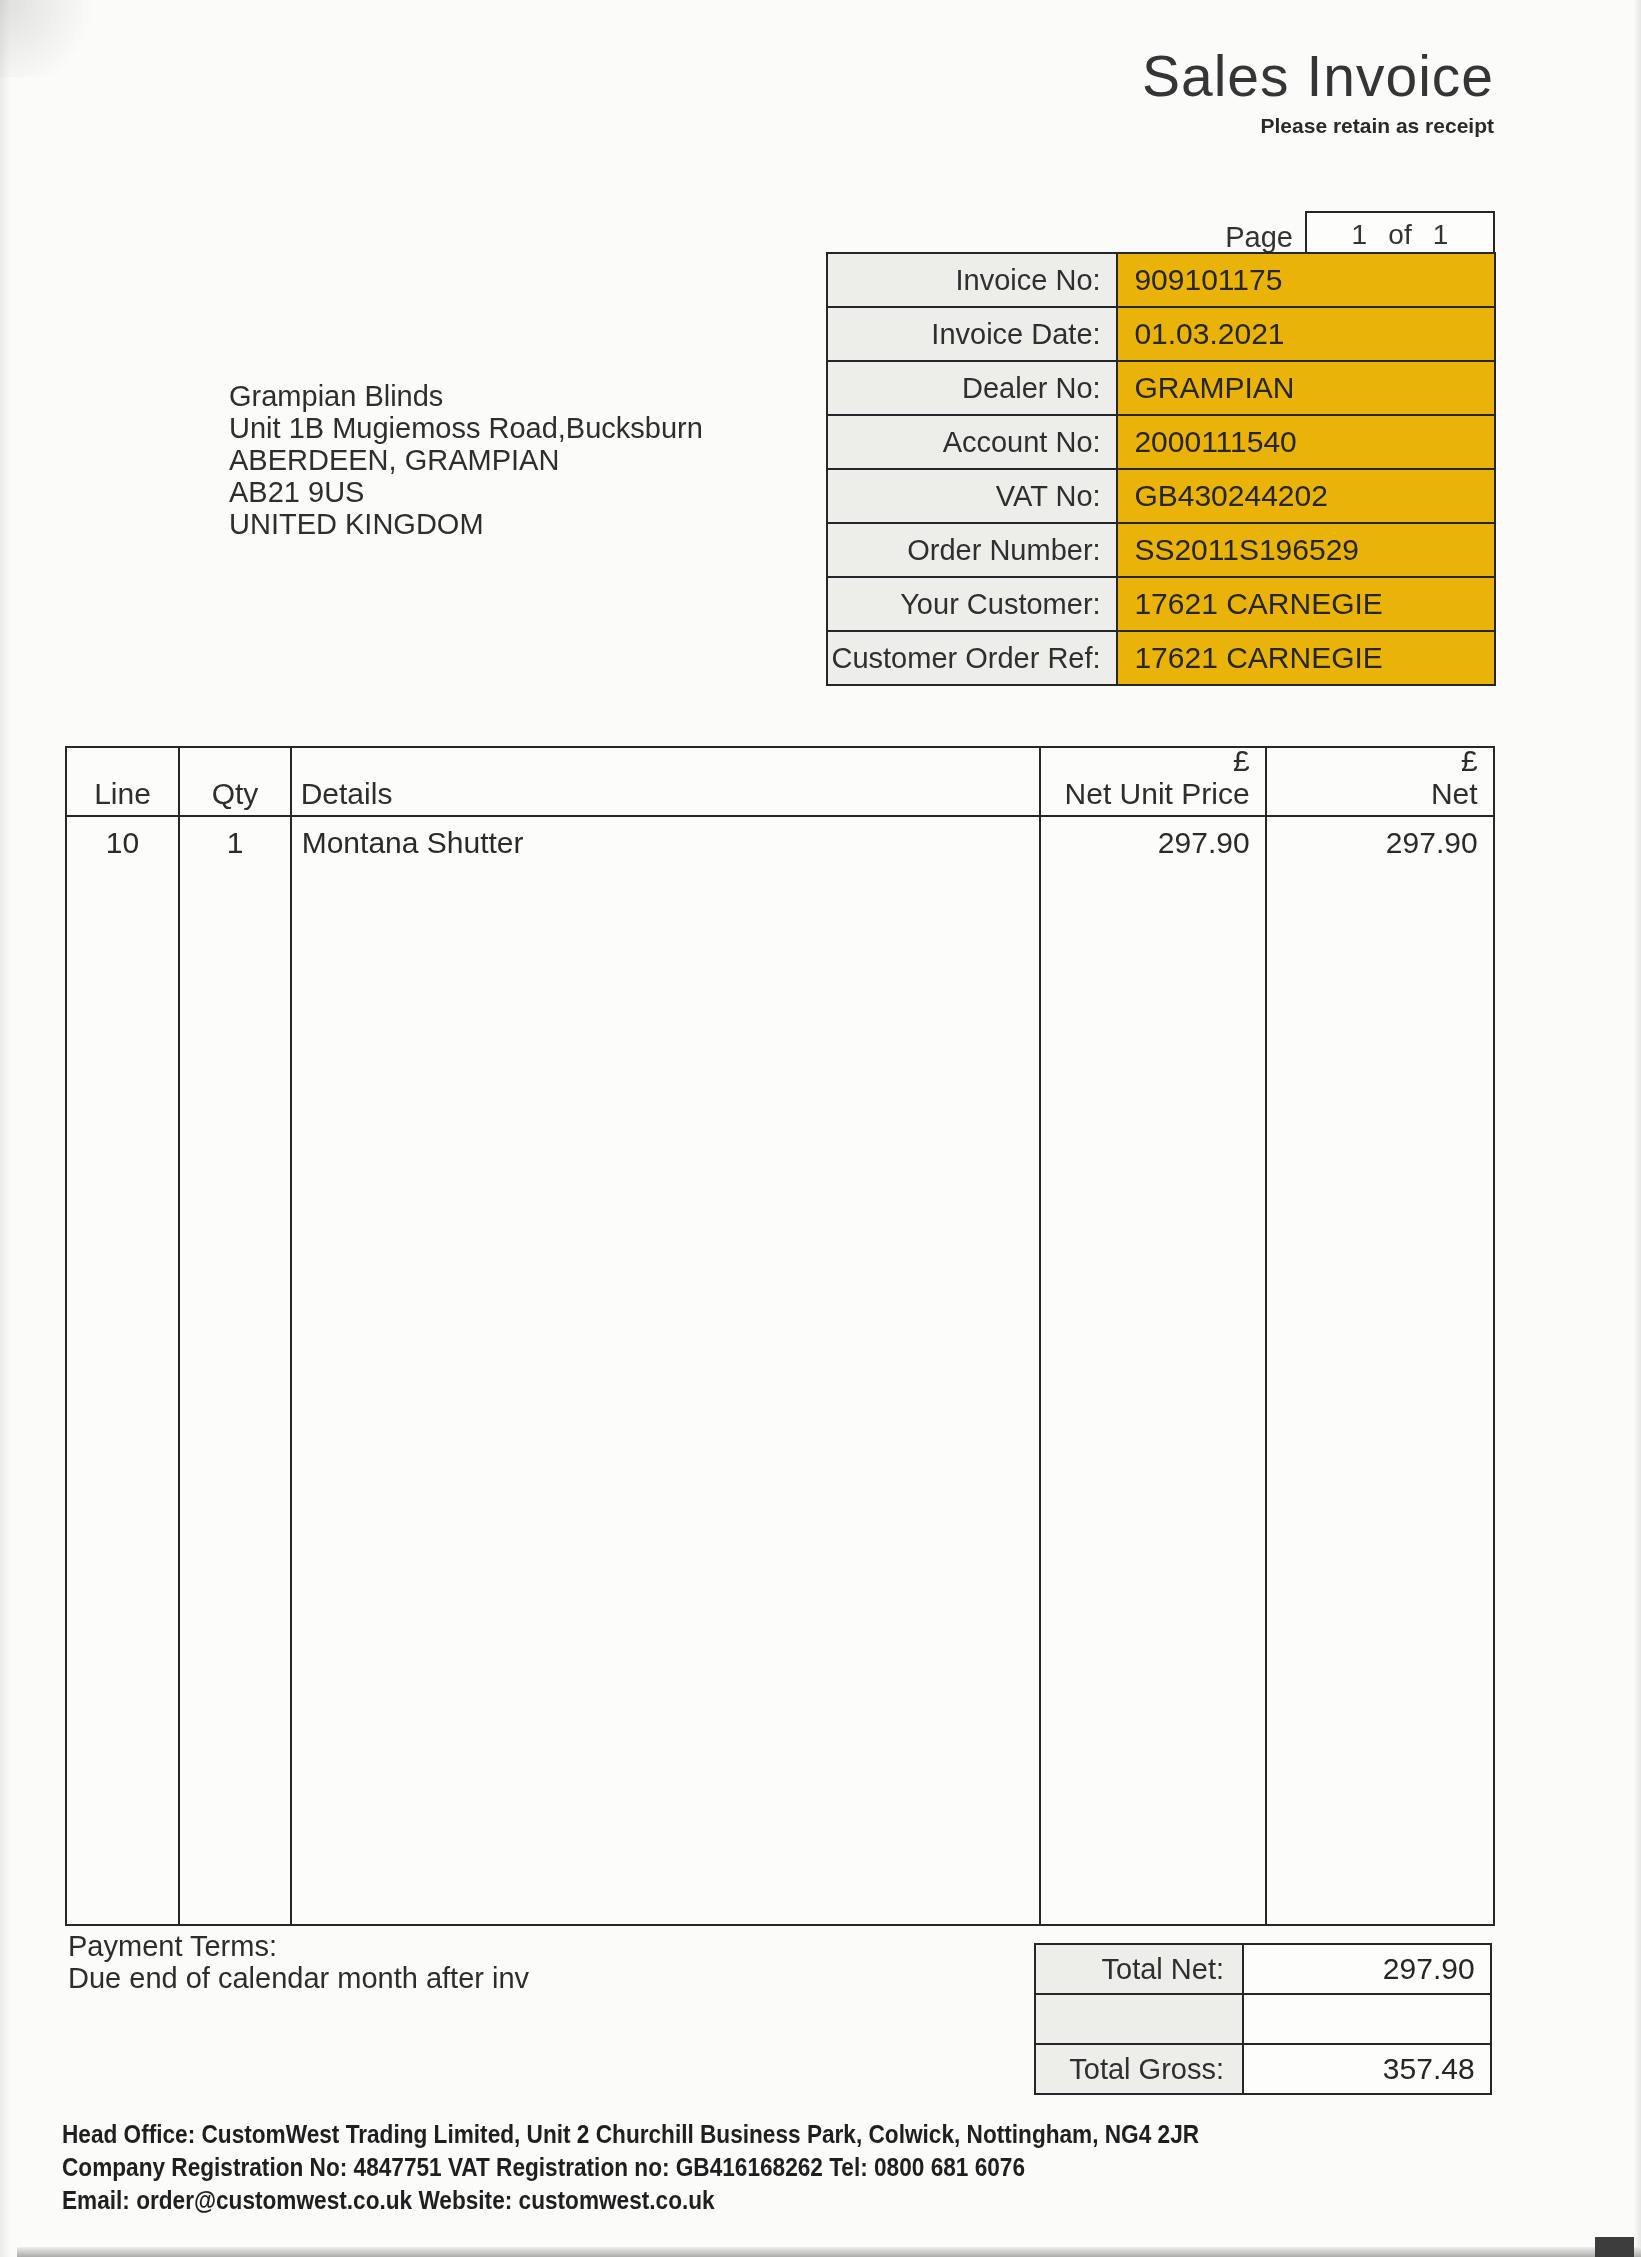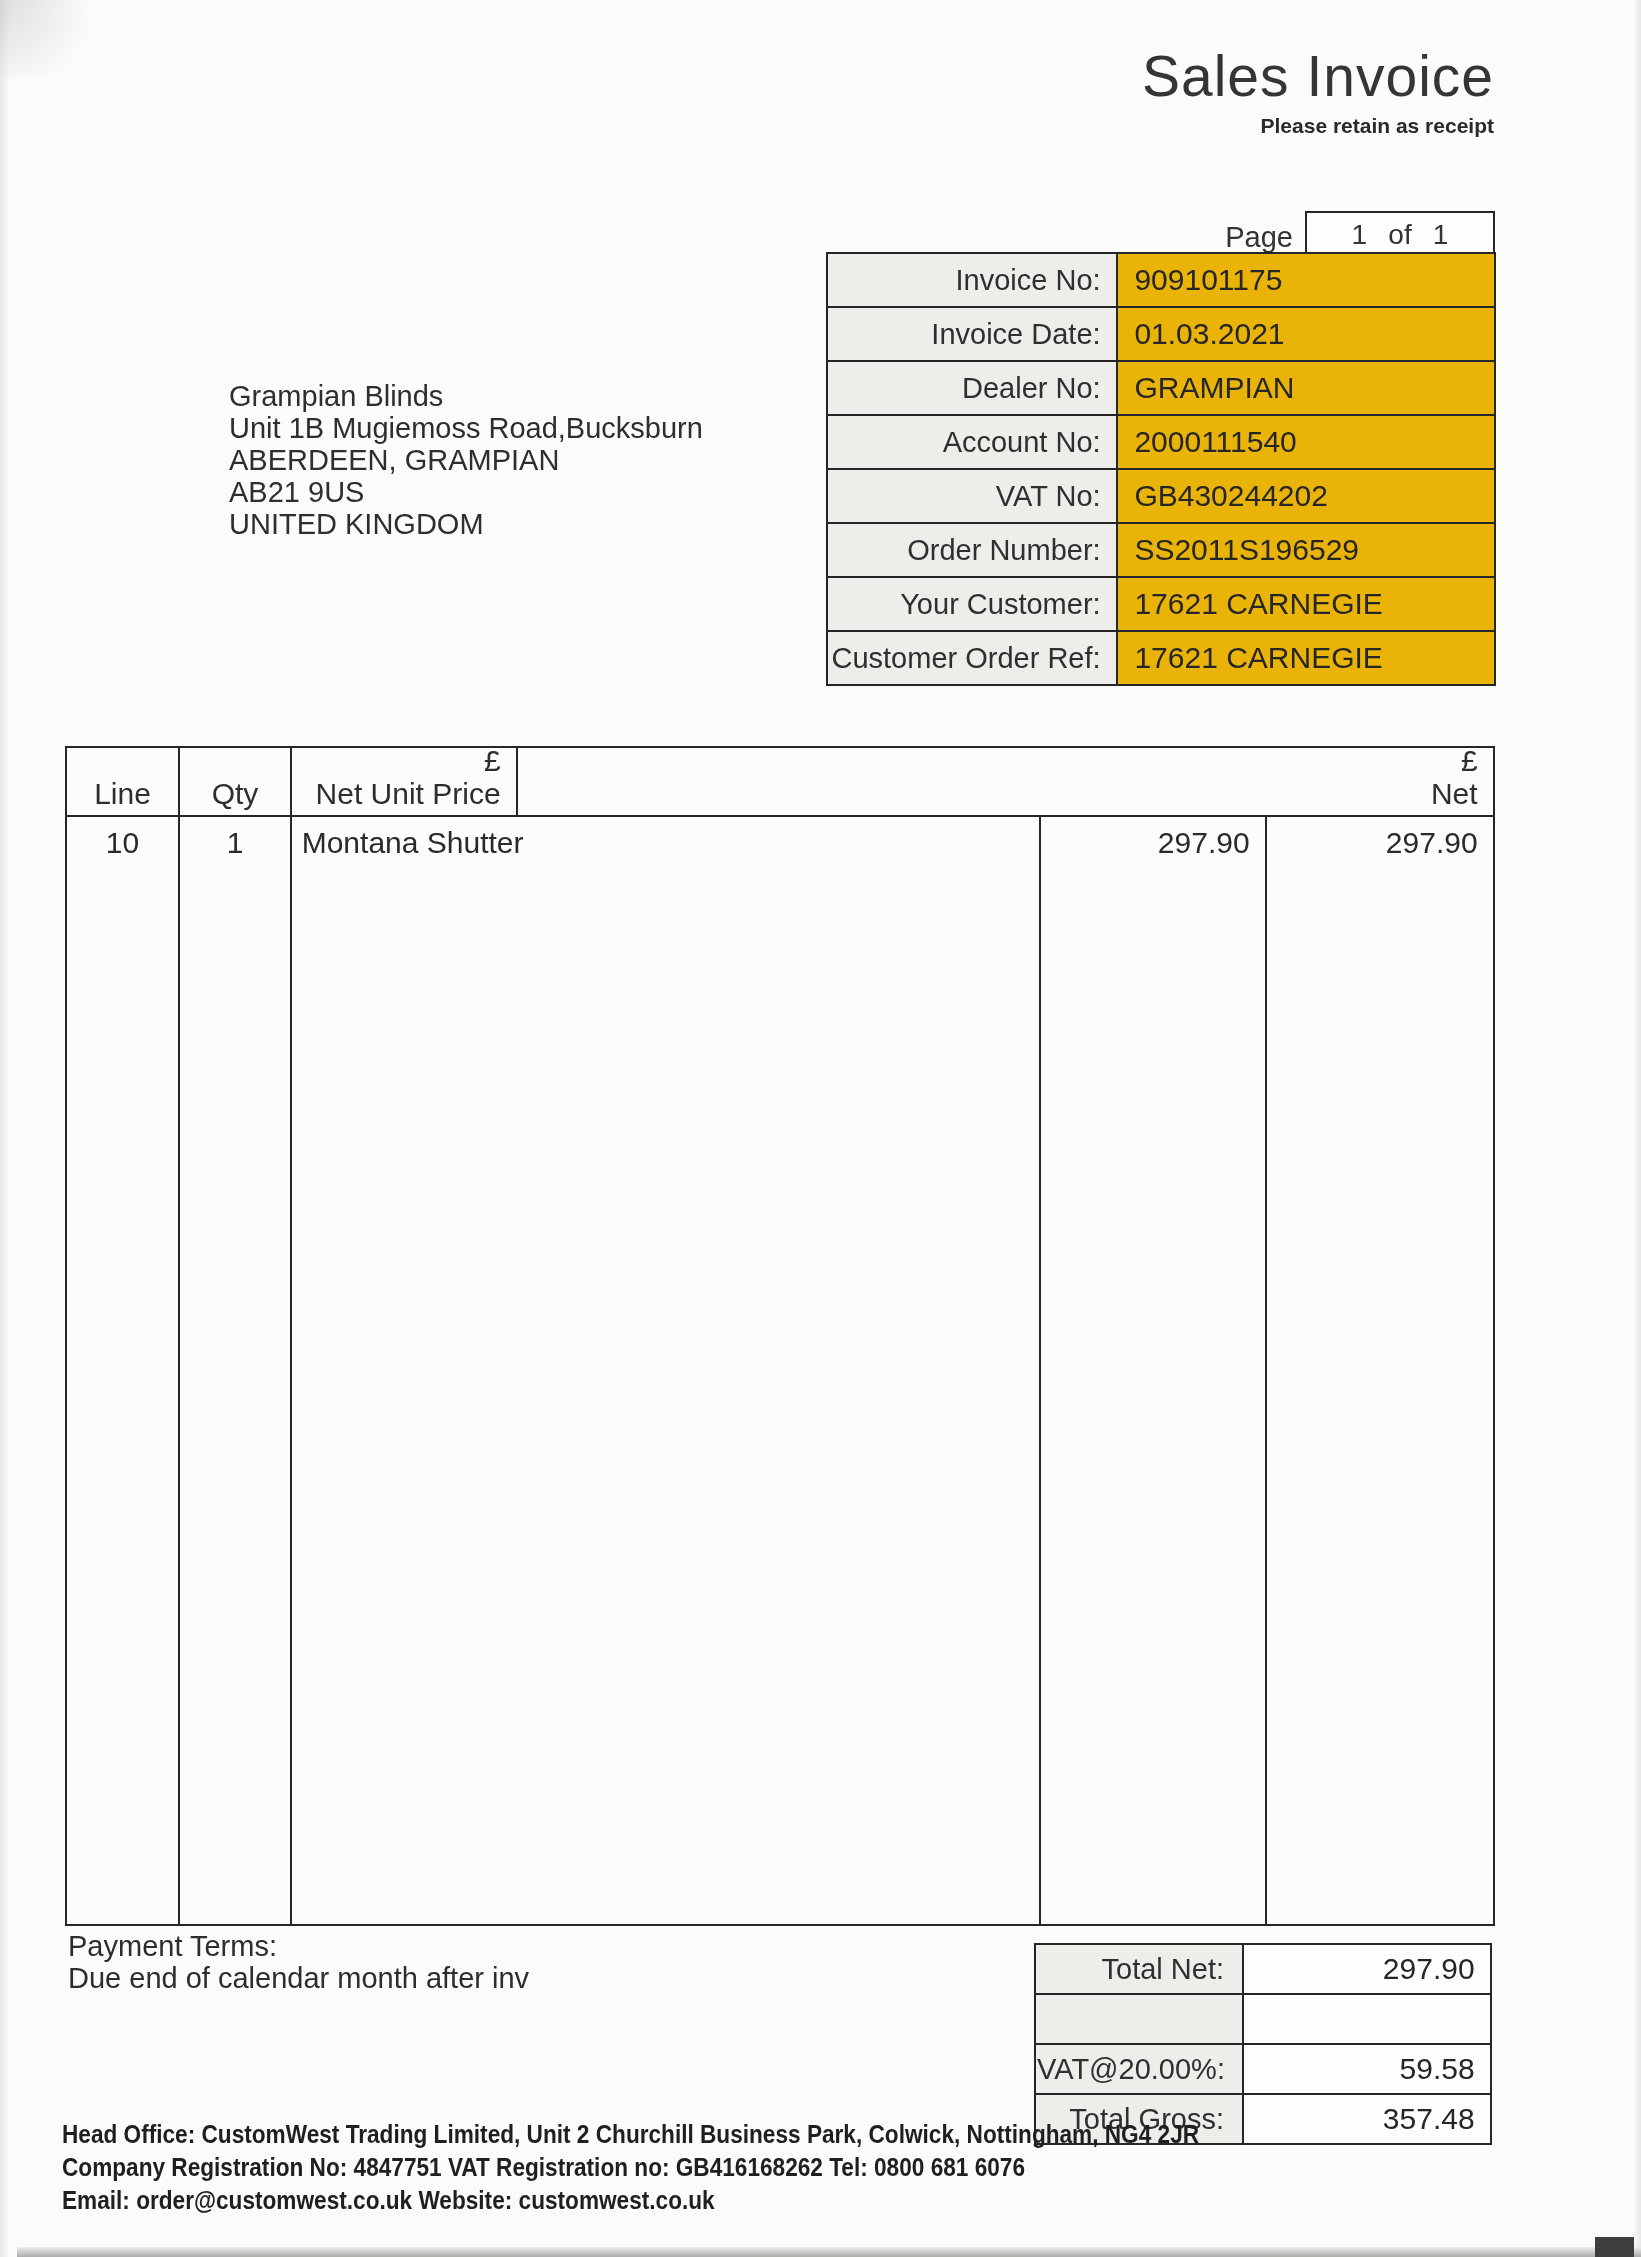--- a/index.html
+++ b/index.html
@@ -153,20 +153,21 @@
         <td class="m-label">Customer Order Ref:</td>
         <td class="m-value">17621 CARNEGIE</td>
       </tr>
     </tbody>
   </table>
 
   <div class="items">
     <div class="i-head">
       <div class="cell c-line bR t-center">Line</div>
       <div class="cell c-qty bR t-center">Qty</div>
+      <div class="cell c-details bR t-left">Details</div>
       <div class="cell c-unit bR t-right">
         <span>£</span>
         <span>Net Unit Price</span>
       </div>
       <div class="cell c-net t-right">
         <span>£</span>
         <span>Net</span>
       </div>
     </div>
     <div class="i-body">
@@ -187,24 +188,20 @@
     <tbody>
       <tr>
         <td class="t-label">Total Net:</td>
         <td class="t-value">297.90</td>
       </tr>
       <tr>
         <td class="t-label"></td>
         <td class="t-value"></td>
       </tr>
       <tr>
-        <td class="t-label">VAT@20.00%:</td>
-        <td class="t-value">59.58</td>
-      </tr>
-      <tr>
         <td class="t-label">Total Gross:</td>
         <td class="t-value">357.48</td>
       </tr>
     </tbody>
   </table>
 
   <div class="footer">
     <div>Head Office: CustomWest Trading Limited, Unit 2 Churchill Business Park, Colwick, Nottingham, NG4 2JR</div>
     <div>Company Registration No: 4847751  VAT Registration no: GB416168262  Tel: 0800 681 6076</div>
     <div>Email: order@customwest.co.uk  Website: customwest.co.uk</div>

